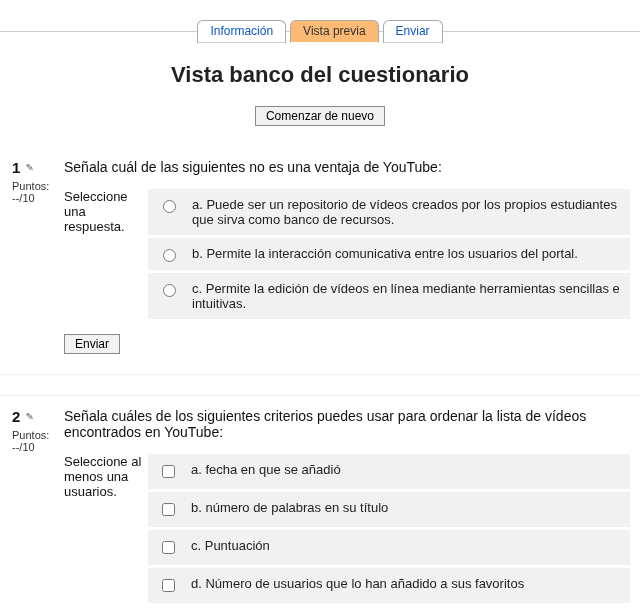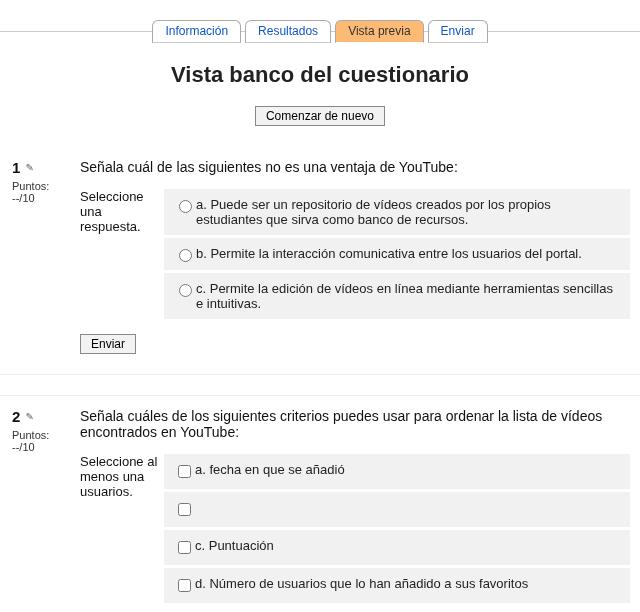--- a/index.html
+++ b/index.html
@@ -82,21 +82,20 @@
   .q-edit-icon {
     display: inline-block;
     font-size: 10px;
     color: #666;
     margin-left: 2px;
     vertical-align: 2px;
   }
   .q-points-label { margin-top: 4px; }
   .q-right {
     flex: 1;
-    margin-left: 16px;
   }
   .q-prompt {
     font-size: 14px;
     color: #111;
     margin-bottom: 14px;
   }
   .q-body {
     display: flex;
   }
   .q-instruct {
@@ -109,21 +108,21 @@
   .q-options {
     flex: 1;
   }
   .opt-row {
     background: #f1f1f1;
     padding: 8px 10px;
     margin-bottom: 3px;
     font-size: 13px;
     display: flex;
     align-items: flex-start;
-    gap: 1px;
+    gap: 13px;
   }
   .opt-row input {
     margin-top: 3px;
     flex: 0 0 auto;
   }
   .opt-text { flex: 1; }
   .submit-row {
     margin-top: 12px;
   }
   .divider {
@@ -135,21 +134,20 @@
   }
 </style>
 </head>
 <body>
 
 <div class="page">
 
   <div class="tabs-row">
     <div class="tabs-inner">
       <div class="tab">Información</div>
-      <div class="tab">Resultados</div>
       <div class="tab active">Vista previa</div>
       <div class="tab">Enviar</div>
     </div>
   </div>
 
   <h1 class="title">Vista banco del cuestionario</h1>
 
   <div class="restart-row">
     <button class="std-btn">Comenzar de nuevo</button>
   </div>
@@ -199,20 +197,21 @@
       <div class="q-prompt">Señala cuáles de los siguientes criterios puedes usar para ordenar la lista de vídeos encontrados en YouTube:</div>
       <div class="q-body">
         <div class="q-instruct">Seleccione al menos una usuarios.</div>
         <div class="q-options">
           <label class="opt-row">
             <input type="checkbox" style="">
             <span class="opt-text">a. fecha en que se añadió</span>
           </label>
           <label class="opt-row">
             <input type="checkbox" style="">
+            <span class="opt-text">b. número de palabras en su título</span>
           </label>
           <label class="opt-row">
             <input type="checkbox" style="">
             <span class="opt-text">c. Puntuación</span>
           </label>
           <label class="opt-row">
             <input type="checkbox" style="">
             <span class="opt-text">d. Número de usuarios que lo han añadido a sus favoritos</span>
           </label>
         </div>

